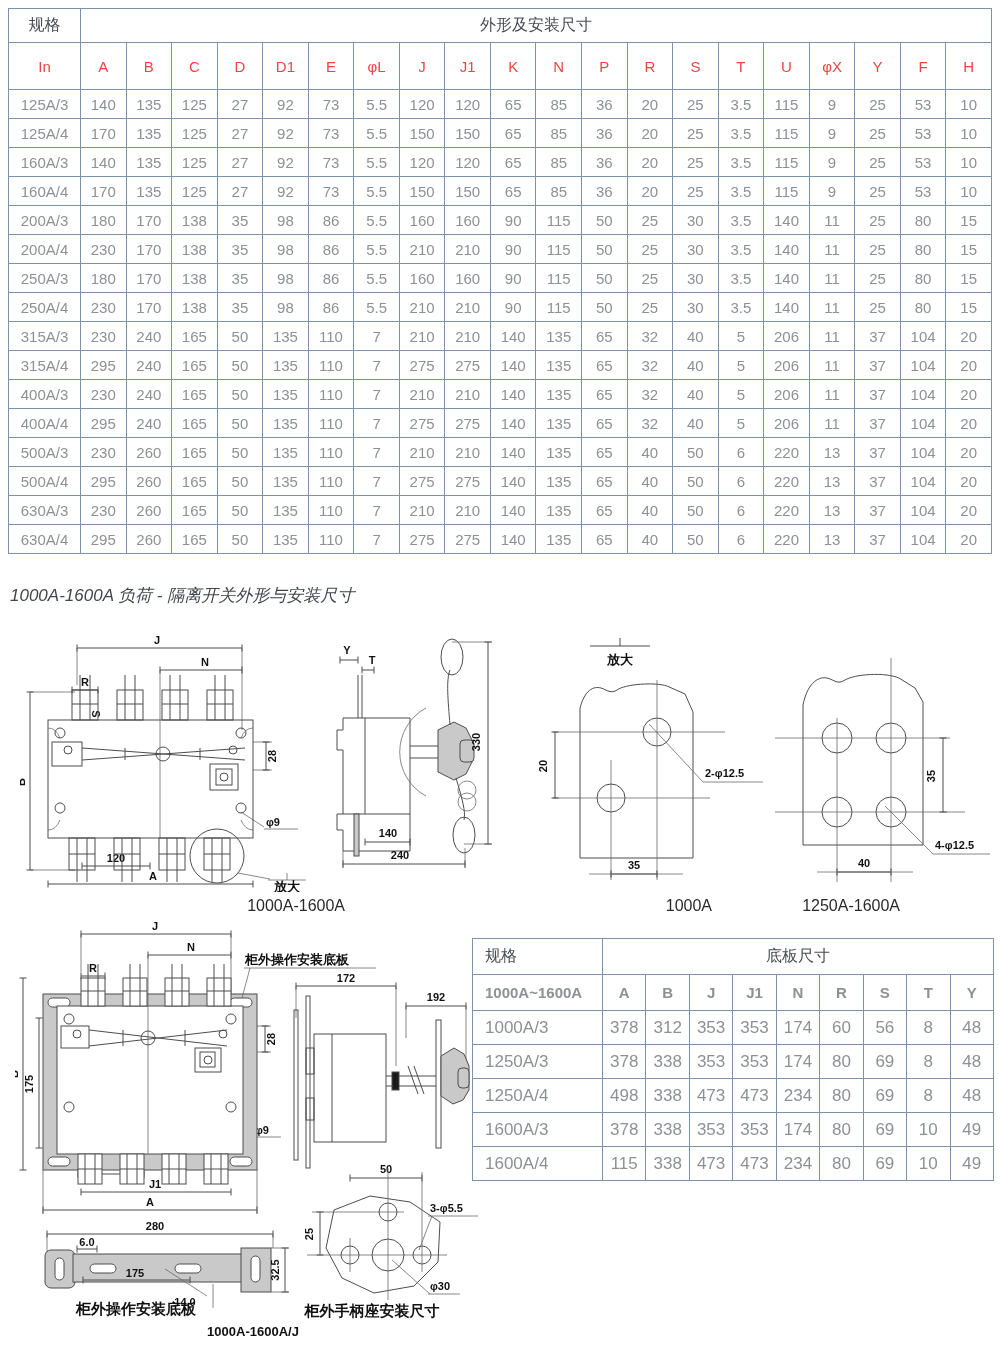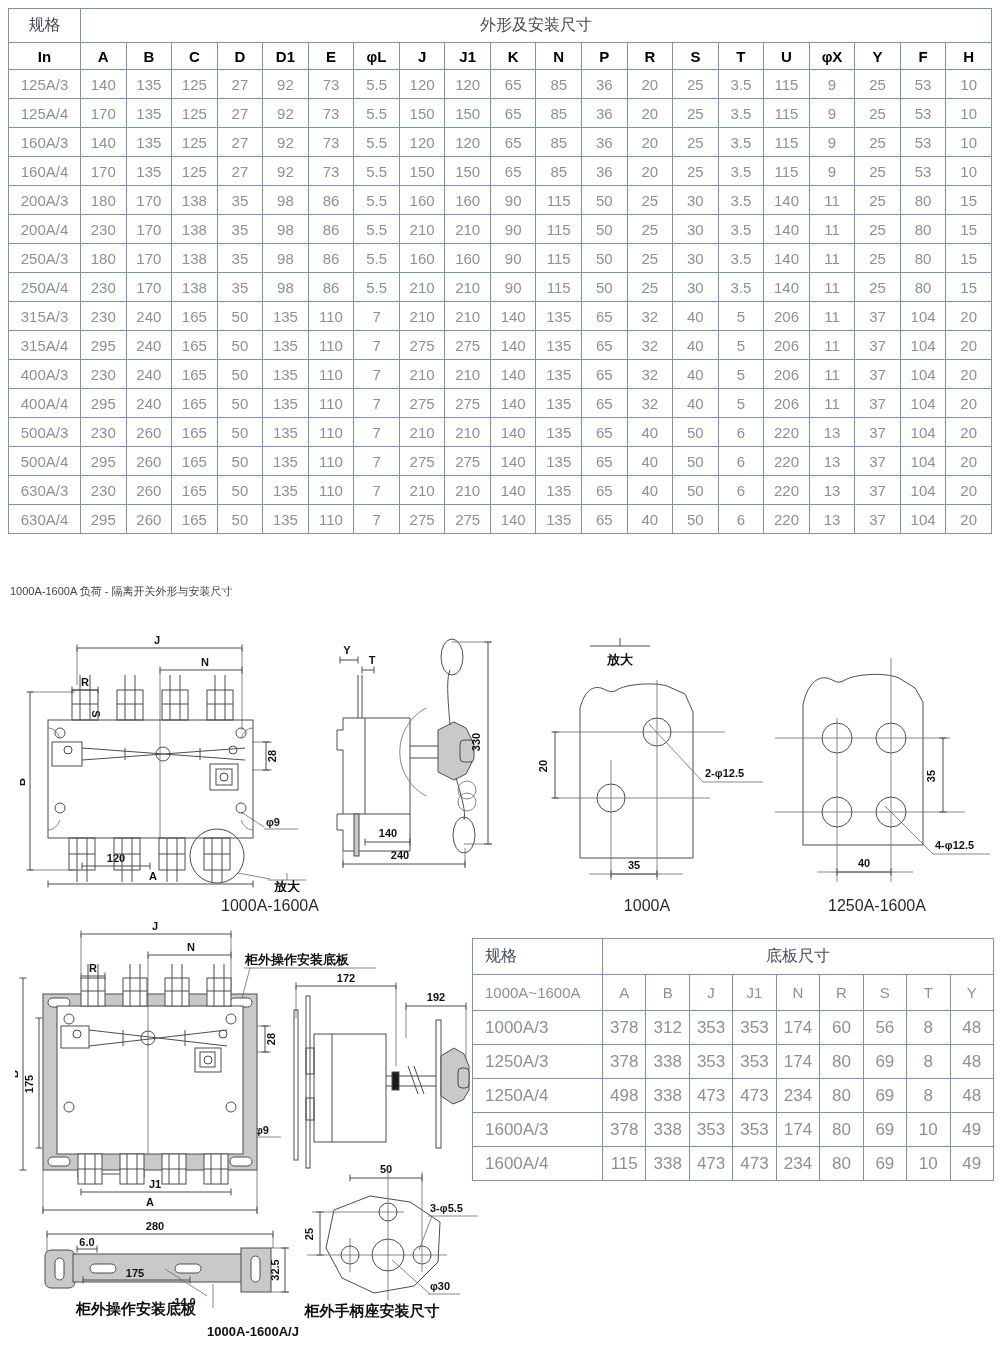--- a/index.html
+++ b/index.html
@@ -6,32 +6,32 @@
   html,body { width:1000px; height:1348px; background:#fff; position:relative;
               font-family:"Liberation Sans", sans-serif; }
   .abs { position:absolute; }
 
   
   table { border-collapse:collapse; table-layout:fixed; width:100%; background:#fff; }
   th,td { border:1px solid #7b91ac; text-align:center; vertical-align:middle;
           overflow:hidden; white-space:nowrap; }
   #dim-table-wrap { left:8px; top:8px; width:984px; }
   #dim-table th.group { font-size:16px; color:#474d54; font-weight:normal; height:34px; }
-  #dim-table th { font-weight:bold; color:#000000; font-size:15px; height:27px; }
+  #dim-table th { font-weight:normal; color:#ef4444; font-size:15px; height:47px; }
   #dim-table td { color:#8c9196; font-size:15px; height:29px; }
   #base-table-wrap { left:472px; top:938px; width:522px; }
   #base-table th.group { font-size:16px; color:#474d54; font-weight:normal; height:36px; }
-  #base-table th { font-weight:normal; color:#8c9196; font-size:15px; height:36px; }
+  #base-table th { font-weight:bold; color:#8c9196; font-size:15px; height:36px; }
   #base-table td { color:#8c9196; font-size:17px; height:34px; }
   #base-table .spec-col { text-align:left; padding-left:12px; }
   #dim-table .spec-col { text-align:center; }
 
   
-  #section-title { left:10px; top:584px; font-size:11px; color:#40464d; }
-  .fig-caption { font-size:16px; color:#2a2a2a; text-align:center; }
+  #section-title { left:10px; top:584px; font-size:17px; color:#40464d;font-style:italic; }
+  .fig-caption { font-size:16px; color:#2a2a2a; text-align:right; }
   .cad-caption { font-size:15px; color:#111; font-weight:bold; text-align:center; }
 
   
   svg line, svg path, svg rect, svg circle, svg ellipse, svg polygon, svg polyline
       { stroke:#4d4d4d; fill:none; stroke-width:1; }
   svg .dim { marker-start:url(#tick); marker-end:url(#tick); }
   svg .thin { stroke:#6a6a6a; stroke-width:0.8; }
   svg .gray { fill:#c9c9c9; }
   svg .white { fill:#fff; }
   svg .dark { fill:#1a1a1a; }
@@ -652,21 +652,21 @@
   <line class="thin" x1="52" y1="242" x2="148" y2="242"></line>
   <text x="99" y="237" text-anchor="middle">40</text>
   <line class="thin" x1="120" y1="176" x2="168" y2="224"></line>
     <line class="thin" x1="168" y1="224" x2="225" y2="224"></line>
   <text x="170" y="219">4-φ12.5</text>
 </svg>
 
 
 <div class="abs fig-caption" style="left:195px;top:897px;width:150px">1000A-1600A</div>
 <div class="abs fig-caption" style="left:582px;top:897px;width:130px">1000A</div>
-<div class="abs fig-caption" style="left:802px;top:897px;width:150px">1250A-1600A</div>
+<div class="abs fig-caption" style="left:750px;top:897px;width:150px">1250A-1600A</div>
 
 
 <svg class="abs" style="left:15px;top:922px" width="270" height="300" viewBox="0 0 270 300">
   <g>
     <line class="dim" x1="66" y1="12" x2="216" y2="12"></line>
     <text x="140" y="8" text-anchor="middle">J</text>
     <line class="dim" x1="133" y1="33" x2="216" y2="33"></line>
     <text x="176" y="29" text-anchor="middle">N</text>
     <line class="thin" x1="66" y1="12" x2="66" y2="50"></line>
       <line class="thin" x1="216" y1="12" x2="216" y2="95"></line>

